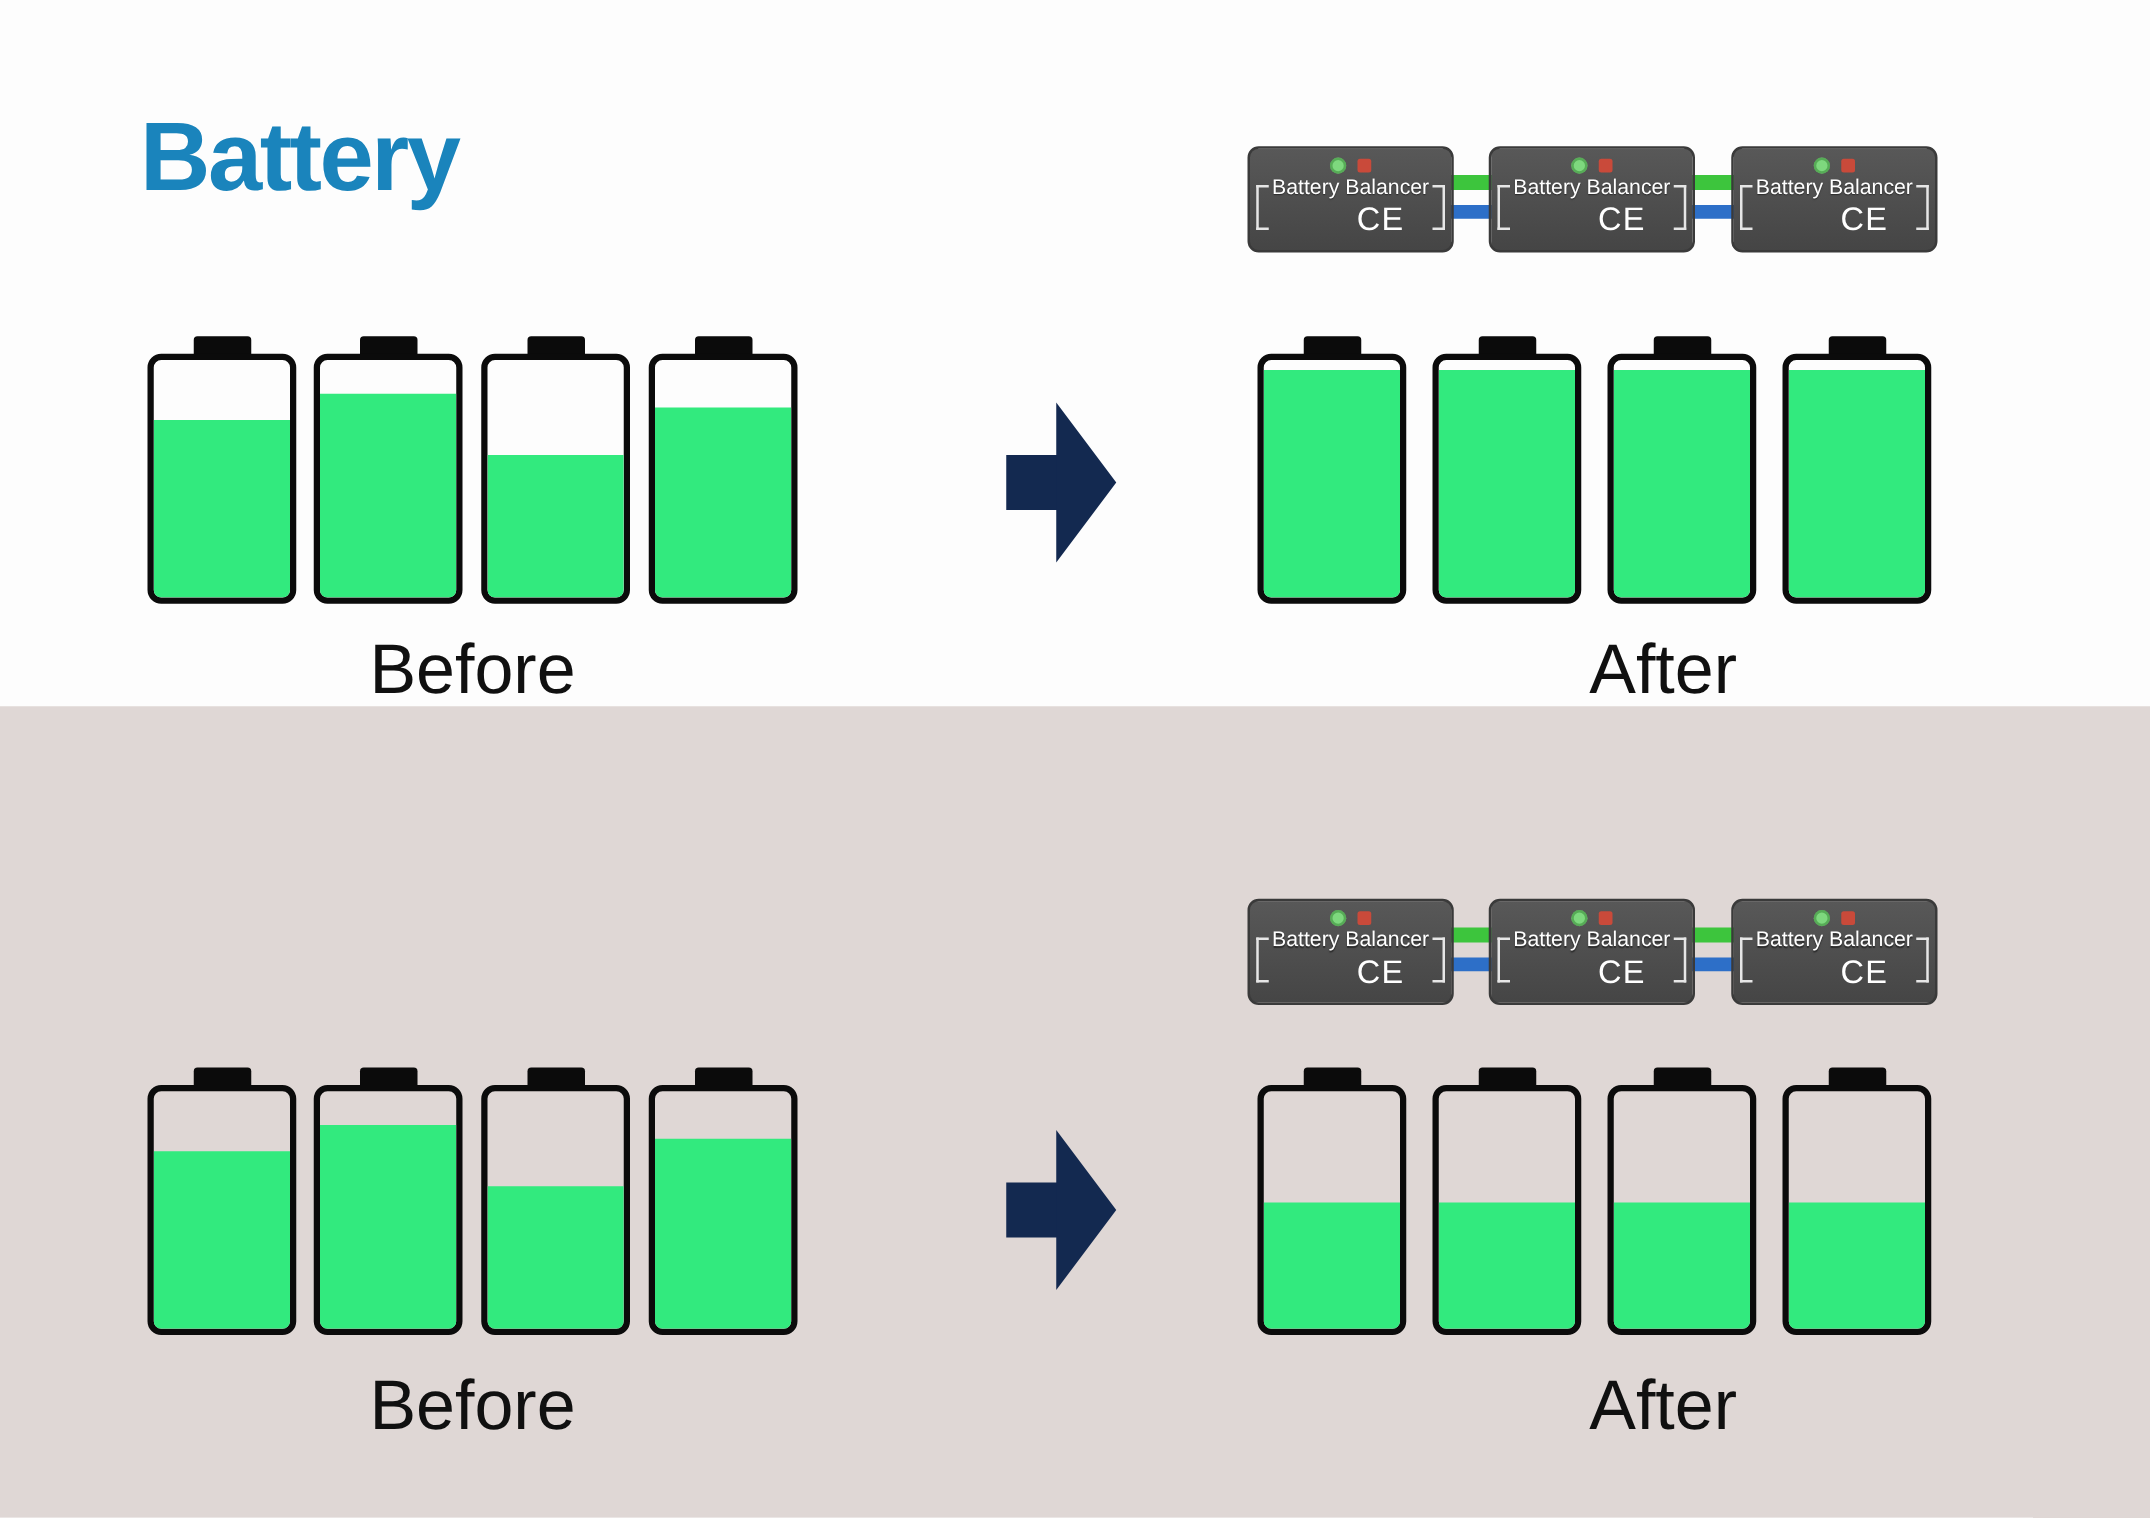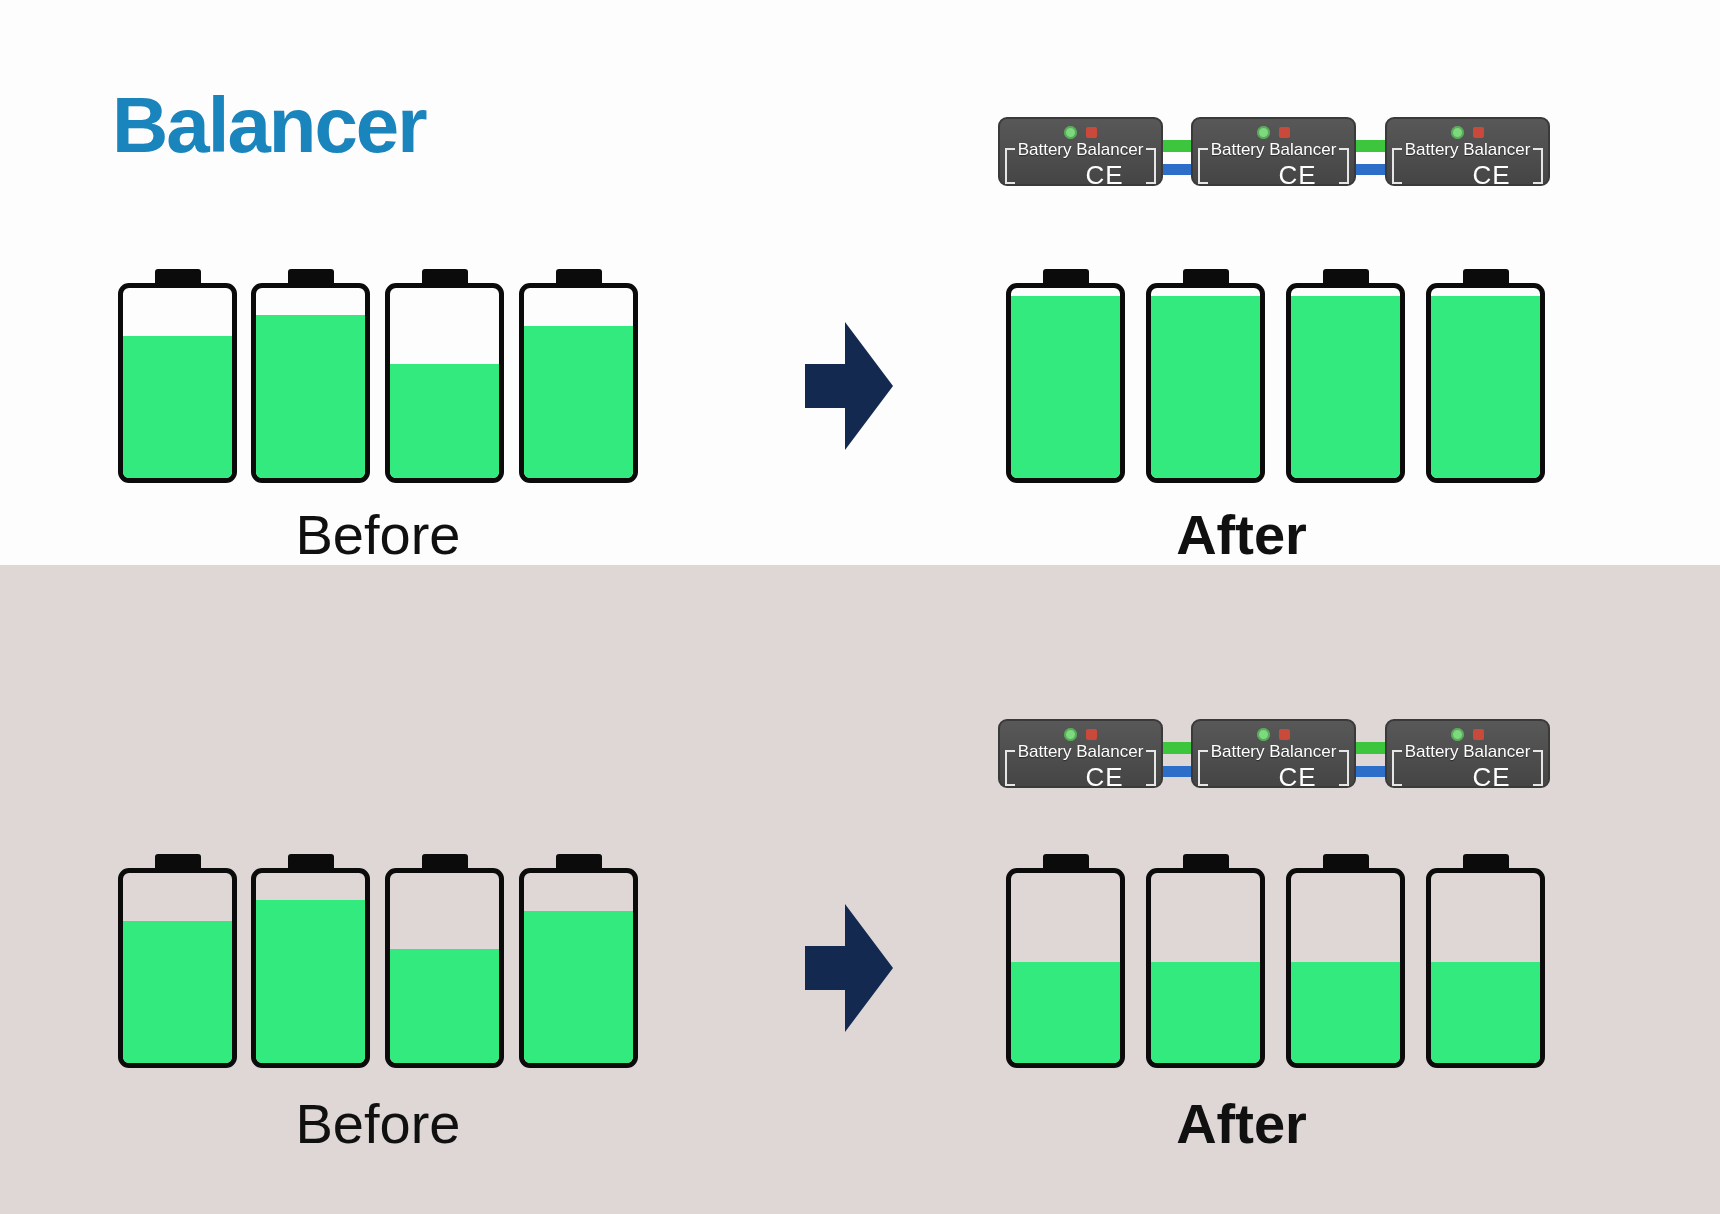--- a/index.html
+++ b/index.html
@@ -20,21 +20,21 @@
   .discharging .balancer-row{top:154px;}
   .battery-row{position:absolute;left:0;width:1720px;height:214px;}
   .charging .battery-row{top:269px;}
   .discharging .battery-row{top:289px;}
   .battery{position:absolute;top:0;width:119px;height:214px;}
   .cap{position:absolute;top:0;left:50%;transform:translateX(-50%);width:46px;height:17px;
     background:#0b0b0b;border-radius:3px;}
   .bat-body{position:absolute;top:14px;left:0;right:0;bottom:0;border:5px solid #0b0b0b;
     border-radius:11px;overflow:hidden;background:transparent;}
   .fill{position:absolute;left:0;right:0;bottom:0;background:var(--c-green);}
-  .balancer{position:absolute;top:0;width:165px;height:69px;box-sizing:border-box;
+  .balancer{position:absolute;top:0;width:165px;height:85px;box-sizing:border-box;
     background:linear-gradient(180deg,#585858,#454545);border:2px solid #3a3a3a;
     border-radius:9px;color:#fff;text-align:center;z-index:1;}
   .leds{margin-top:6px;height:14px;display:flex;justify-content:center;gap:9px;align-items:center;}
   .led-g{width:13px;height:13px;border-radius:50%;background:var(--c-led-green);
     box-shadow:inset 0 0 0 2px rgba(40,120,40,.45);}
   .led-r{width:11px;height:11px;border-radius:2px;background:var(--c-led-red);}
   .bal-label{font-size:17px;line-height:20px;margin-top:1px;white-space:nowrap;
     text-shadow:0 1px 1px rgba(0,0,0,.5);}
   .bal-ce{font-size:26px;line-height:30px;letter-spacing:1px;padding-left:48px;}
   .br{position:absolute;top:29px;width:8px;height:32px;}
@@ -45,31 +45,31 @@
   .wire.blue{height:11px;background:var(--c-wire-blue);top:47px;}
   .arrow{position:absolute;left:805px;width:88px;height:128px;}
   .charging .arrow{top:322px;}
   .discharging .arrow{top:339px;}
   .arrow .shaft{position:absolute;left:0;top:42px;width:42px;height:44px;background:var(--c-arrow);}
   .arrow .head{position:absolute;left:40px;top:0;width:0;height:0;
     border-top:64px solid transparent;border-bottom:64px solid transparent;
     border-left:48px solid var(--c-arrow);}
   .label{position:absolute;font-size:56px;line-height:1.1;color:#101010;text-align:center;white-space:nowrap;}
   .label-before{left:118px;width:520px;}
-  .label-after{left:972px;width:539px;font-weight:bold;}
+  .label-after{left:1061px;width:539px;}
   .charging .label{top:504px;}
   .discharging .label{top:528px;}
 </style>
 </head>
 <body>
 
 <div class="canvas" style="--c-title: #1A84BC; --c-green: #32EA7E; --c-arrow: #132950; --c-balancer: #4D4D4D; --c-wire-green: #3DC53D; --c-wire-blue: #2D6FC8; --c-led-green: #7ED87E; --c-led-red: #C94A3A; --c-bg-top: #FDFDFD; --c-bg-bottom: #DFD7D5;">
 
   <section class="panel charging">
-    <div class="title">Balancer</div>
+    <div class="title">Battery</div>
     <div class="balancer-row">
         <div class="balancer" style="left: 998px;">
           <div class="leds">
             <span class="led-g"></span>
             <span class="led-r"></span>
           </div>
           <div class="bal-label">Battery Balancer</div>
           <div class="bal-ce">CE</div>
           <span class="br br-l"></span>
           <span class="br br-r"></span>

